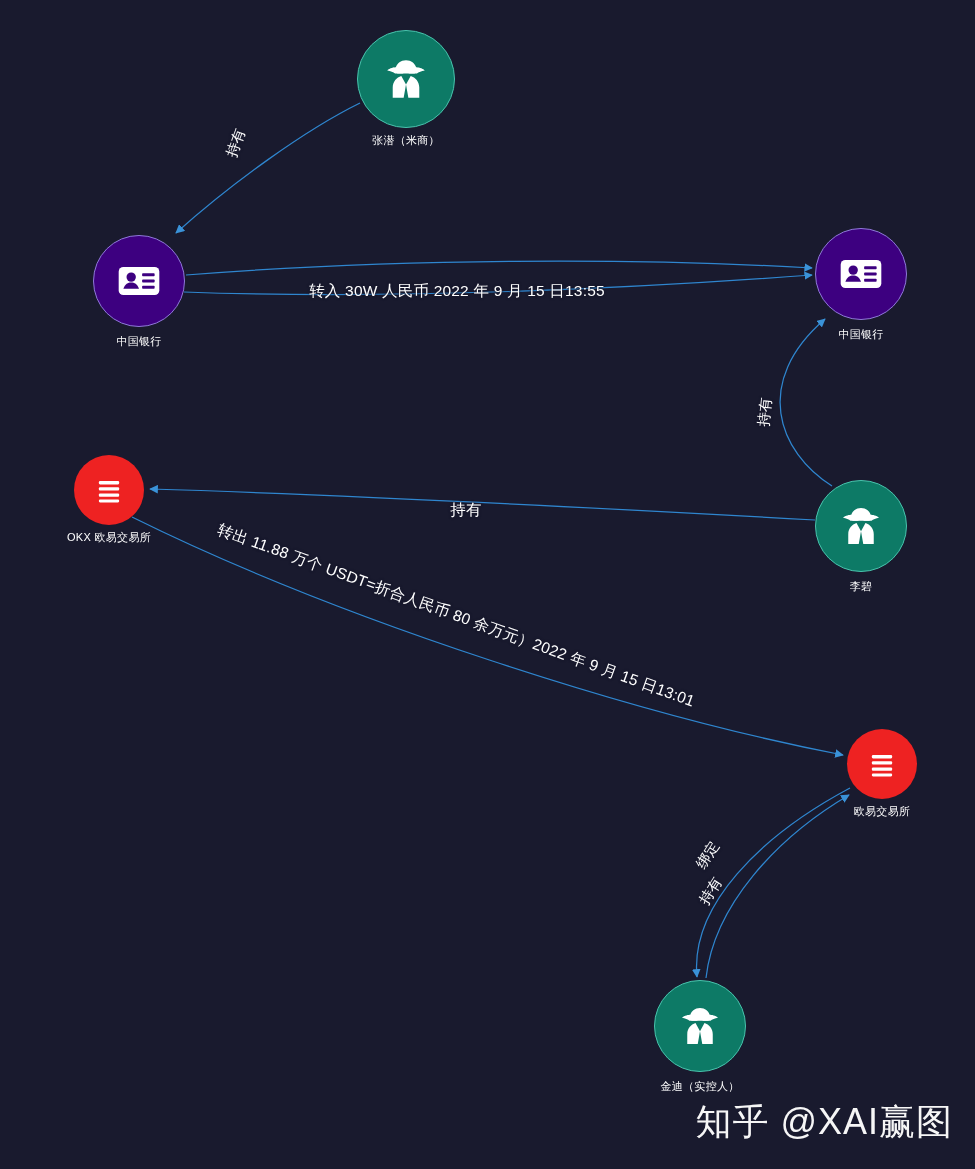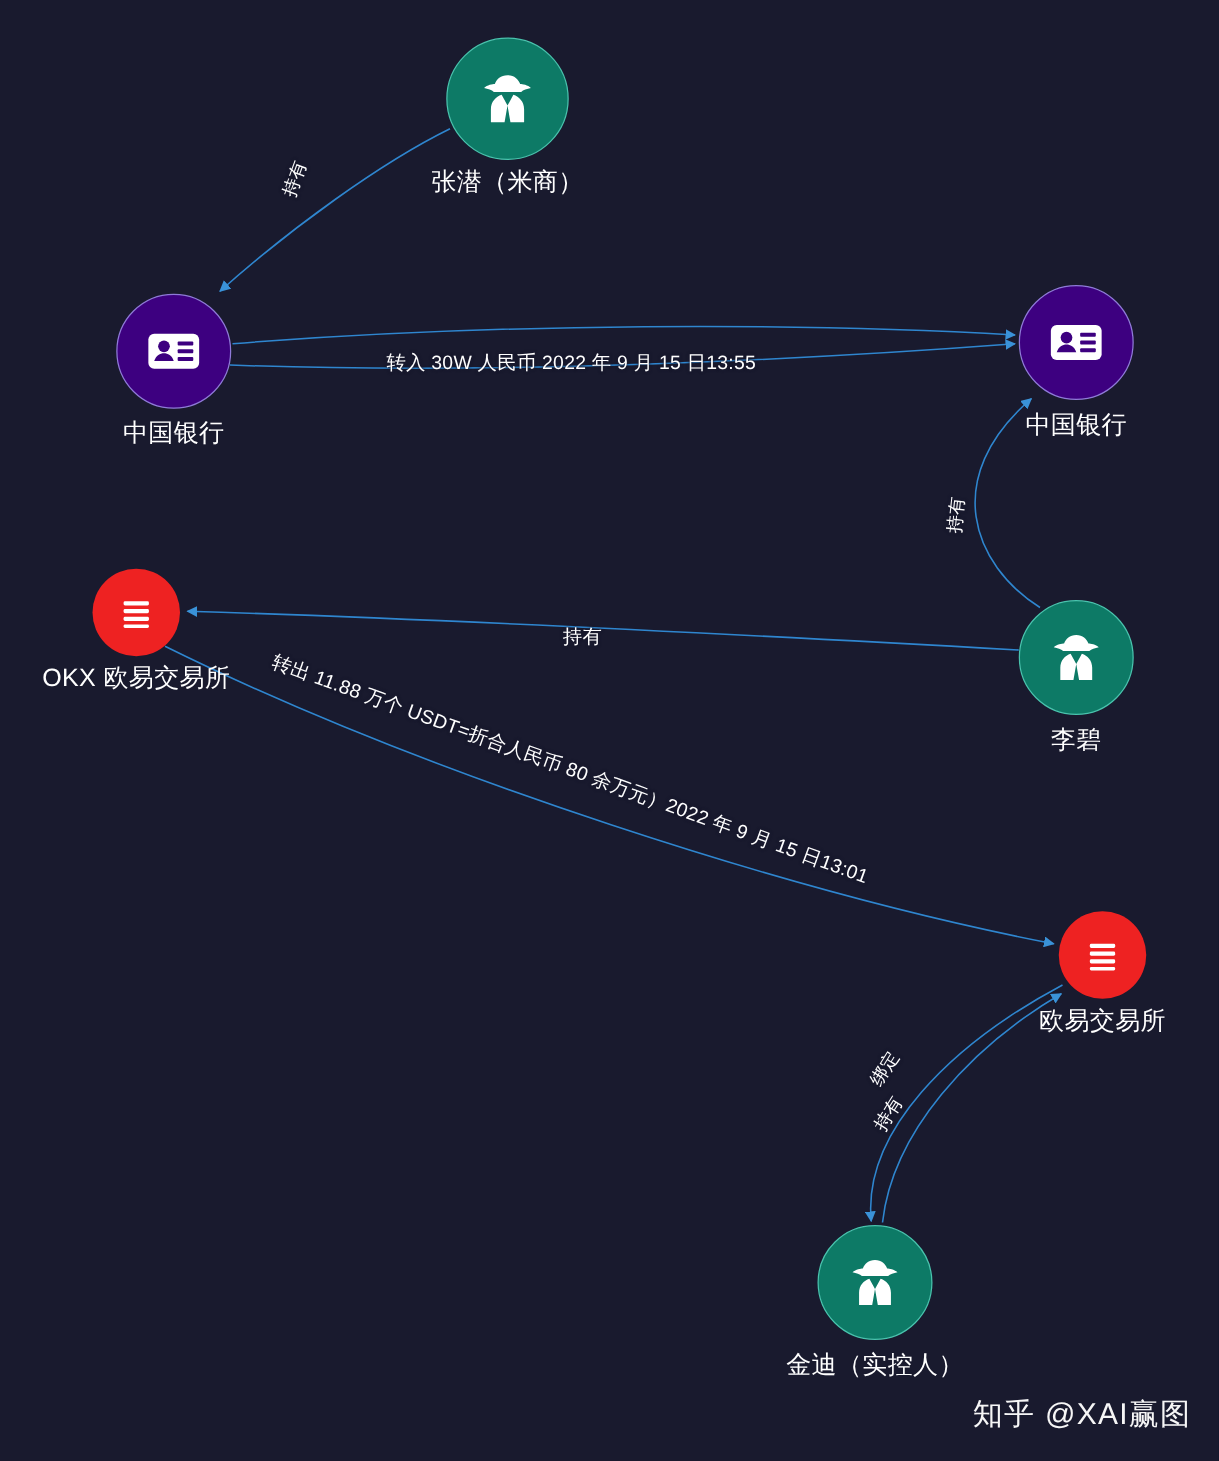--- a/index.html
+++ b/index.html
@@ -45,21 +45,21 @@
     border: 1.5px solid #8f7ad8;
   }
   .node-circle.exchange {
     background: #ee2222;
     border: none;
   }
   .node-label {
     position: absolute;
     white-space: nowrap;
     color: #ffffff;
-    font-size: 20px;
+    font-size: 11px;
     line-height: 1.2;
     text-align: center;
     letter-spacing: .3px;
   }
   .edge-label {
     position: absolute;
     color: #ffffff;
     font-size: 14.5px;
     white-space: nowrap;
     letter-spacing: .2px;
@@ -68,21 +68,21 @@
     user-select: none;
   }
   .edge-label.big {
     font-size: 15.5px;
   }
   .watermark {
     position: absolute;
     right: 22px;
     bottom: 22px;
     color: #ffffff;
-    font-size: 24px;
+    font-size: 36px;
     letter-spacing: 1px;
     opacity: .96;
     white-space: nowrap;
   }
   svg { display: block; }
 </style>
 </head>
 <body>
 
 <div id="canvas">

